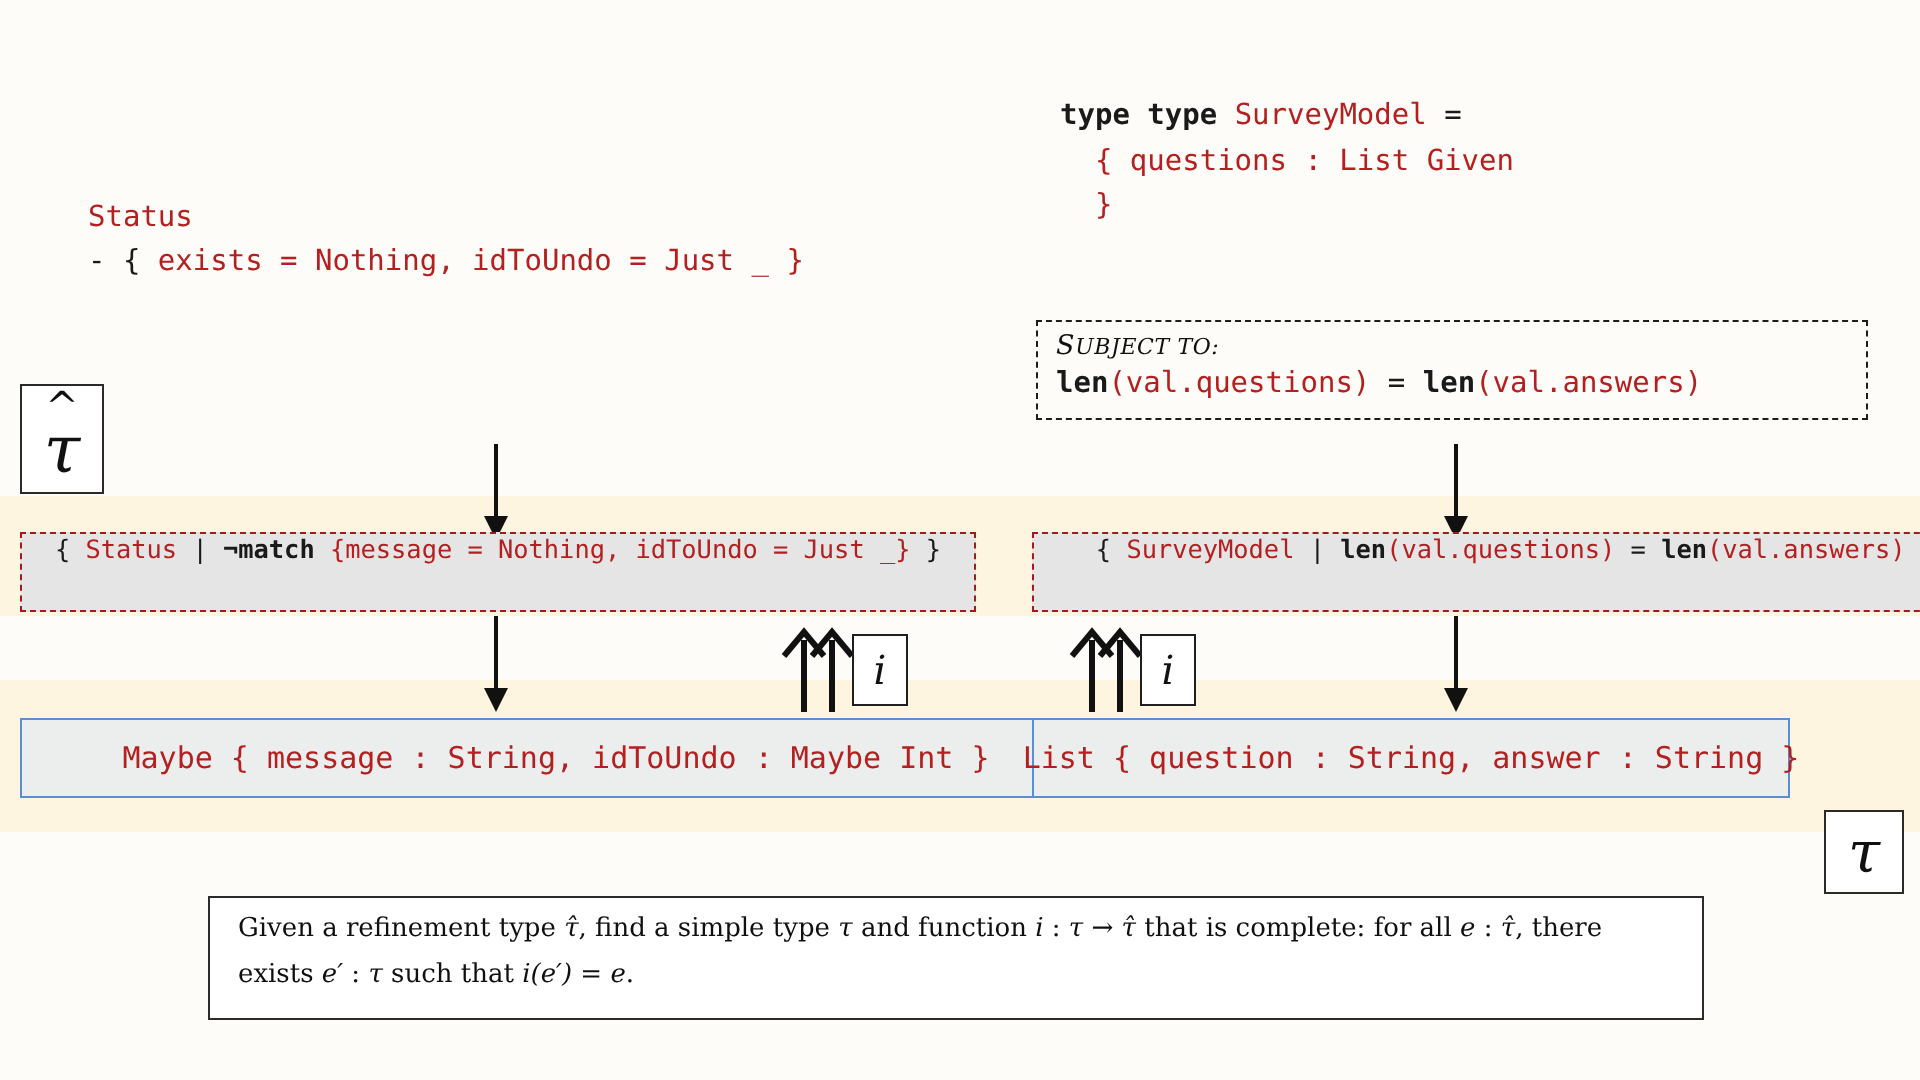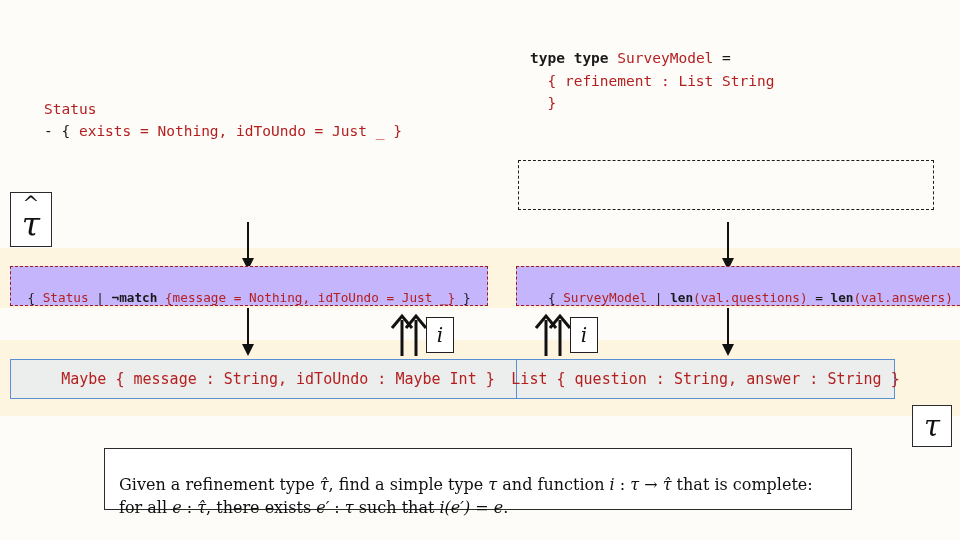--- a/index.html
+++ b/index.html
@@ -85,23 +85,23 @@
     line-height: 20px;
     color: #1a1a1a;
     white-space: pre;
   }
 
   
   .refine-box {
     position: absolute;
     border: 1.5px dashed #a01c1c;
     box-sizing: border-box;
-    background: #c4b5fd;
-    display: flex;
-    align-items: flex-end;
+    background: #e5e5e5;
+    display: flex;
+    align-items: flex-start;
     justify-content: center;
   }
   .refine-box .code { font-size: 12.7px; }
   #refine-left  { left: 10px;  top: 266px; width: 478px; height: 40px; }
   #refine-right { left: 516px; top: 266px; width: 484px; height: 40px; }
 
   
   .simple-box {
     position: absolute;
     border: 1.5px solid #5b8fd4;
@@ -173,48 +173,50 @@
   
   #caption-box {
     position: absolute;
     left: 104px;
     top: 448px;
     width: 748px;
     height: 62px;
     border: 1.3px solid #2b2b2b;
     background: #ffffff;
     box-sizing: border-box;
-    padding: 24px 14px;
-    font-family: "DejaVu Serif", serif;
-    font-size: 16px;
+    padding: 4px 14px;
+    font-family: "DejaVu Serif", serif;
+    font-size: 13px;
     line-height: 23px;
     color: #101010;
   }
   .mth { font-family: "DejaVu Serif", serif; font-style: italic; }
 </style>
 </head>
 <body>
 
 <div id="stage">
 
   <div class="band" id="band-refine"></div>
   <div class="band" id="band-simple"></div>
 
   <div id="elm-left">
     <div class="code"><span class="k-red">Status</span></div>
     <div class="code"><span class="k-black">- { </span><span class="k-red">exists = Nothing, idToUndo = Just _ }</span></div>
   </div>
 
   <div id="elm-right">
     <div class="code"><span class="k-bold">type</span><span class="k-black"> </span><span class="k-bold">type</span><span class="k-black"> </span><span class="k-red">SurveyModel</span><span class="k-black"> </span><span class="k-black">=</span></div>
-    <div class="code k-red">  { refinement : List String</div>
+    <div class="code k-red">  { questions : List Given</div>
     <div class="code k-red">  }</div>
   </div>
 
   <div id="subject-box">
+    <div id="subject-label"><span>S</span><span class="sc">UBJECT TO:</span></div>
+    <div id="subject-formula"><span class="k-bold">len</span><span class="k-red">(val.questions)</span><span class="k-black"> = </span><span class="k-bold">len</span><span class="k-red">(val.answers)</span></div>
   </div>
 
   <svg class="arrow-down" style="left:232px; top:222px;" width="32" height="50" viewBox="0 0 32 50">
     <line x1="16" y1="0" x2="16" y2="40" stroke="#111" stroke-width="2"></line>
     <polygon points="16,48 10,36 22,36" fill="#111"></polygon>
   </svg>
   <svg class="arrow-down" style="left:712px; top:222px;" width="32" height="50" viewBox="0 0 32 50">
     <line x1="16" y1="0" x2="16" y2="40" stroke="#111" stroke-width="2"></line>
     <polygon points="16,48 10,36 22,36" fill="#111"></polygon>
   </svg>

